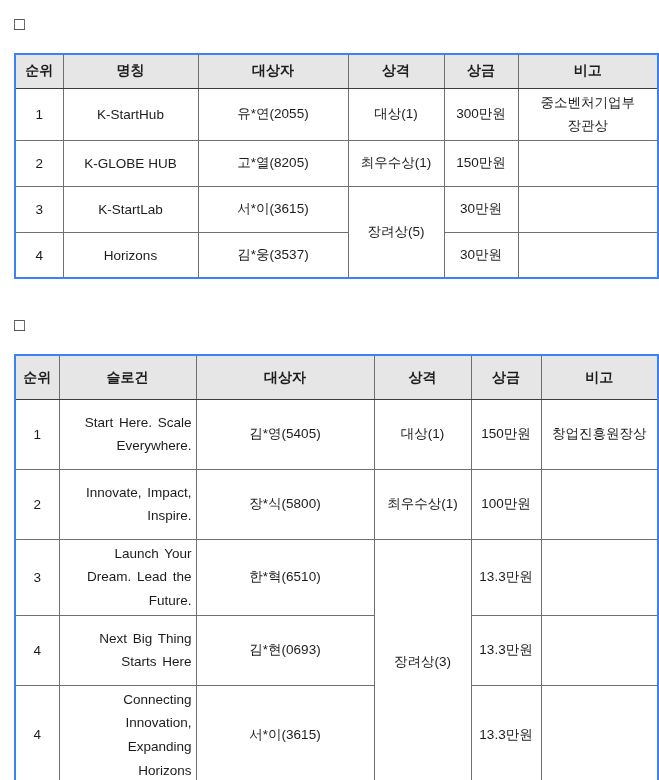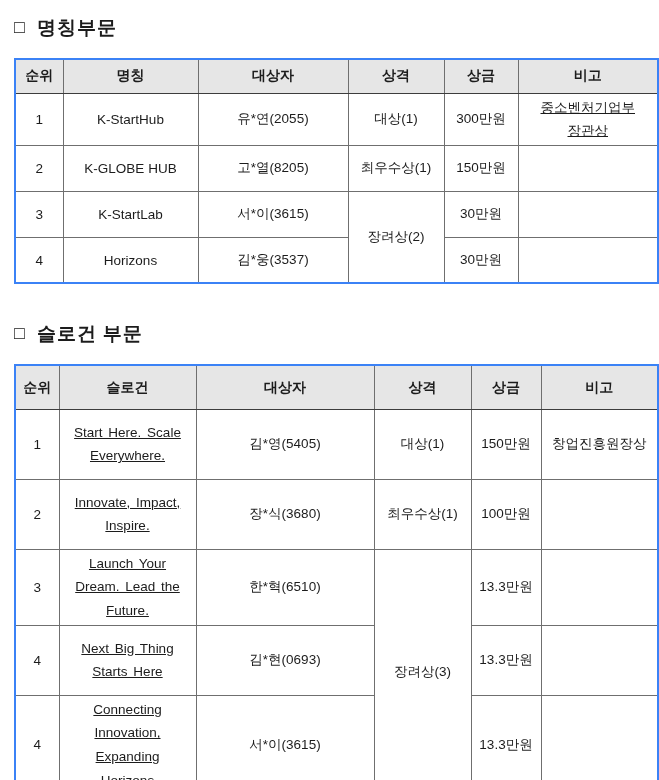--- a/index.html
+++ b/index.html
@@ -43,22 +43,22 @@
     padding: 2px 4px;
     font-size: 13.5px;
     overflow: hidden;
   }
   th {
     background: #e6e6e6;
     font-weight: 700;
     font-size: 14px;
     border-bottom-color: #3c3c3c;
   }
-  .pre { white-space: pre-line; line-height: 1.75; text-decoration: underline; }
-  .slogan-cell { word-spacing: 2px; }
+  .pre { white-space: pre-line; line-height: 1.75; }
+  .slogan-cell { word-spacing: 2px; text-align: right; }
 
   
   .t1 .c-rank  { width: 48px; }
   .t1 .c-entry { width: 135px; }
   .t1 .c-person{ width: 150px; }
   .t1 .c-grade { width: 96px; }
   .t1 .c-prize { width: 74px; }
   .t1 .c-note  { width: 140px; }
   .t1 tr.hrow { height: 34px; }
   .t1 tr.r1 { height: 52px; }
@@ -77,21 +77,20 @@
   .t2 tr.r4 { height: 70px; }
   .t2 tr.r5 { height: 90px; }
 </style>
 </head>
 <body>
 
 <div class="doc">
 
   <div class="section-title">
     <span class="bullet">□</span>
-    <span>명칭부문</span>
   </div>
 
   <table class="t1">
     <colgroup>
       <col class="c-rank">
         <col class="c-entry">
         <col class="c-person">
       <col class="c-grade">
         <col class="c-prize">
         <col class="c-note">
@@ -119,37 +118,36 @@
       <td>K-GLOBE HUB</td>
       <td>고*열(8205)</td>
       <td>최우수상(1)</td>
       <td>150만원</td>
       <td></td>
     </tr>
     <tr class="r3">
       <td>3</td>
       <td>K-StartLab</td>
       <td>서*이(3615)</td>
-      <td rowspan="2">장려상(2)</td>
+      <td rowspan="2">장려상(5)</td>
       <td>30만원</td>
       <td></td>
     </tr>
     <tr class="r4">
       <td>4</td>
       <td>Horizons</td>
       <td>김*웅(3537)</td>
       <td>30만원</td>
       <td></td>
     </tr>
   </tbody>
     </table>
 
   <div class="section-title title2">
     <span class="bullet">□</span>
-    <span>슬로건 부문</span>
   </div>
 
   <table class="t2">
     <colgroup>
       <col class="c-rank">
         <col class="c-entry">
         <col class="c-person">
       <col class="c-grade">
         <col class="c-prize">
         <col class="c-note">
@@ -169,21 +167,21 @@
 Everywhere.</td>
       <td>김*영(5405)</td>
       <td>대상(1)</td>
       <td>150만원</td>
       <td>창업진흥원장상</td>
     </tr>
     <tr class="r2">
       <td>2</td>
       <td class="pre slogan-cell">Innovate, Impact,
 Inspire.</td>
-      <td>장*식(3680)</td>
+      <td>장*식(5800)</td>
       <td>최우수상(1)</td>
       <td>100만원</td>
       <td></td>
     </tr>
     <tr class="r3">
       <td>3</td>
       <td class="pre slogan-cell">Launch Your
 Dream. Lead the
 Future.</td>
       <td>한*혁(6510)</td>

